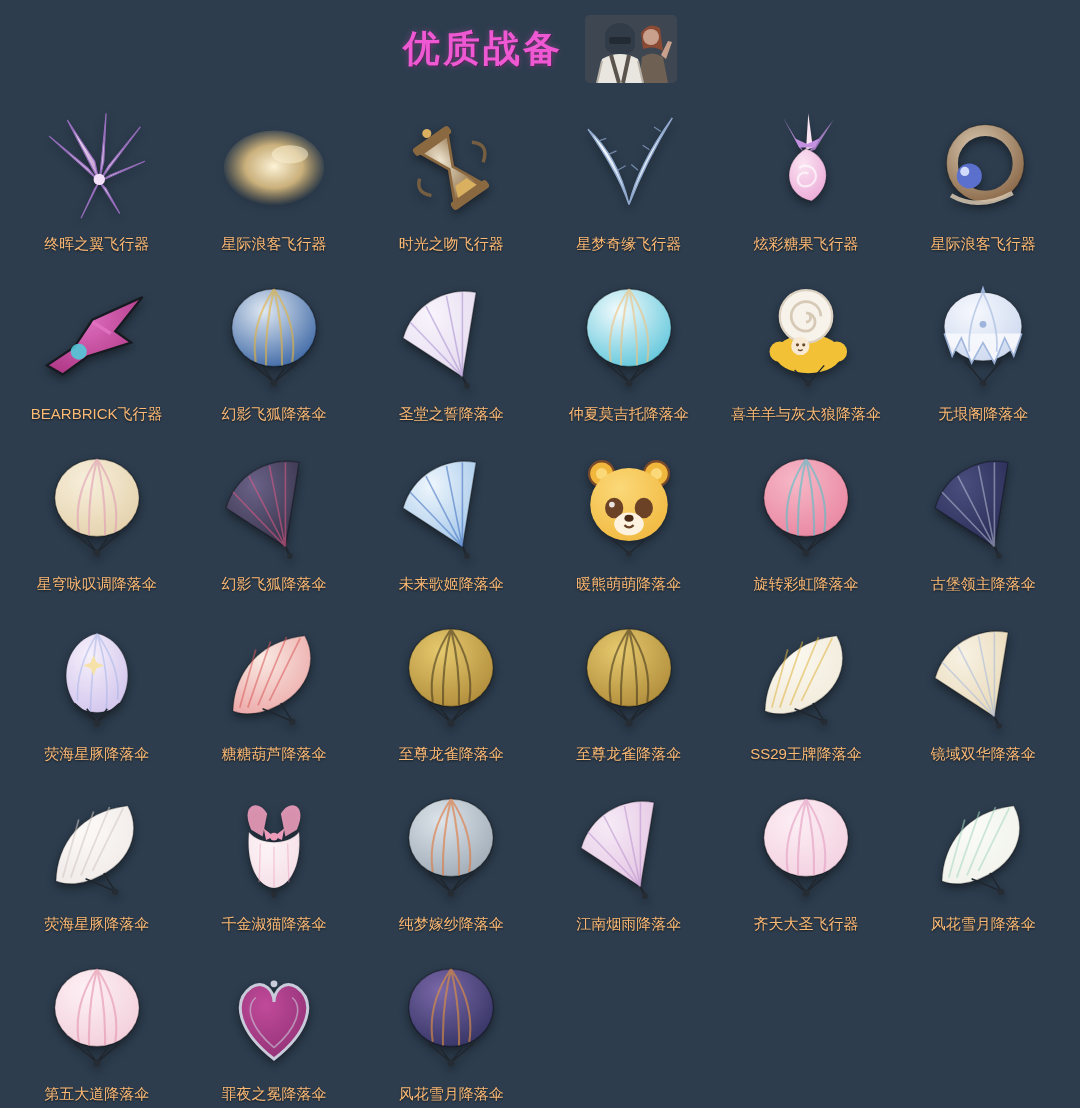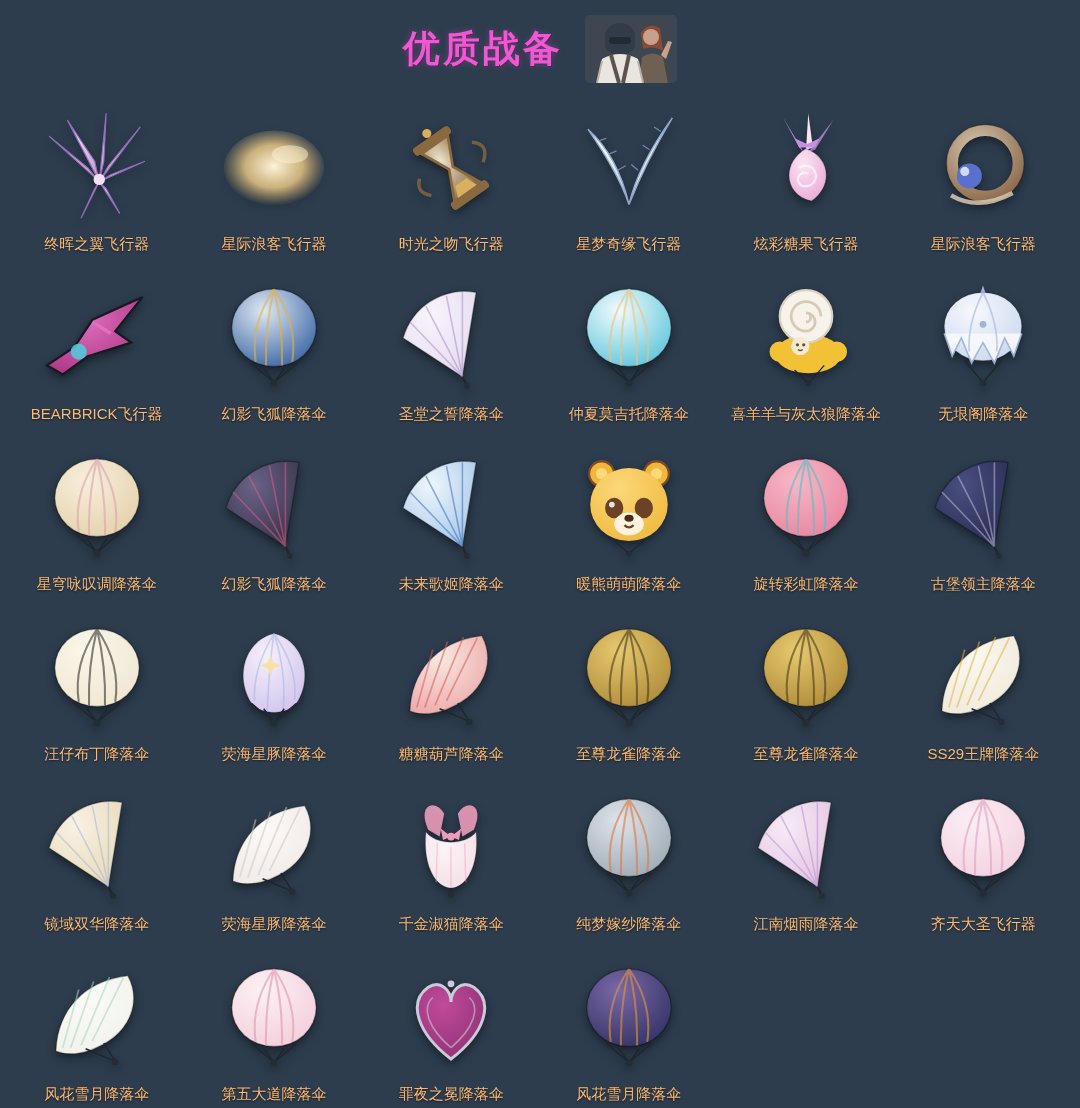--- a/index.html
+++ b/index.html
@@ -406,37 +406,20 @@
           </defs>
           <path d="M60,84 L8,50 A56,56 0 0 1 72,10 Z" fill="url(#g17)" stroke="rgba(0,0,0,.3)" stroke-width="1.2"></path>
         <path d="M60,84 L14,36 M60,84 L28,22 M60,84 L46,13 M60,84 L60,10" stroke="#b9bdd4" stroke-width="1.4" opacity=".55"></path>
         <path d="M60,84 L64,92" stroke="#20262e" stroke-width="2"></path>
           <circle cx="64" cy="92" r="2.5" fill="#262c34"></circle>
         </svg>
       </div>
     <figcaption class="label">古堡领主降落伞</figcaption>
   </figure>
 
-  <figure class="cell">
-    <div class="art">
-        <svg width="132" height="114" viewBox="0 0 100 100">
-          <defs>
-            <radialGradient id="g18" cx="38%" cy="28%" r="85%">
-              <stop offset="0%" stop-color="#faf6ea"></stop>
-              <stop offset="100%" stop-color="#efe6cf"></stop>
-            </radialGradient>
-          </defs>
-          <ellipse cx="50" cy="41" rx="37" ry="34" fill="url(#g18)" stroke="rgba(0,0,0,.3)" stroke-width="1.2"></ellipse>
-        <path d="M50,7 Q29,38 34,71 M50,7 Q42,40 43,74 M50,7 Q58,40 57,74 M50,7 Q71,38 66,71" stroke="#33302c" stroke-width="1.8" fill="none" opacity=".6"></path>
-          <path d="M30,72 L50,89 M70,72 L50,89 M41,77 L50,89 M59,77 L50,89" stroke="#20262e" stroke-width="1.3" fill="none"></path>
-          <circle cx="50" cy="89.5" r="3" fill="#262c34"></circle>
-        </svg>
-      </div>
-    <figcaption class="label">汪仔布丁降落伞</figcaption>
-  </figure>
 
   <figure class="cell">
     <div class="art">
         <svg width="132" height="114" viewBox="0 0 100 100">
           <defs>
             <radialGradient id="g19" cx="38%" cy="28%" r="85%">
               <stop offset="0%" stop-color="#f6f0fb"></stop>
               <stop offset="100%" stop-color="#cfc2ec"></stop>
             </radialGradient>
           </defs>

